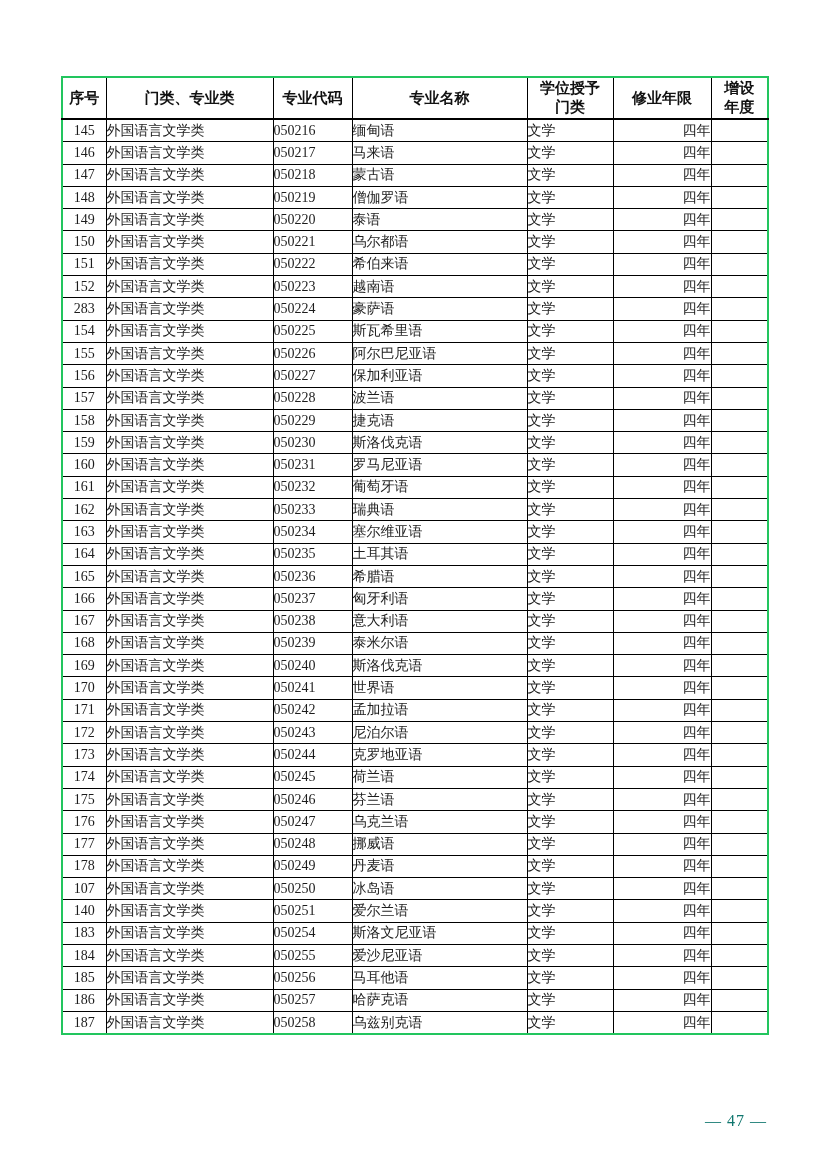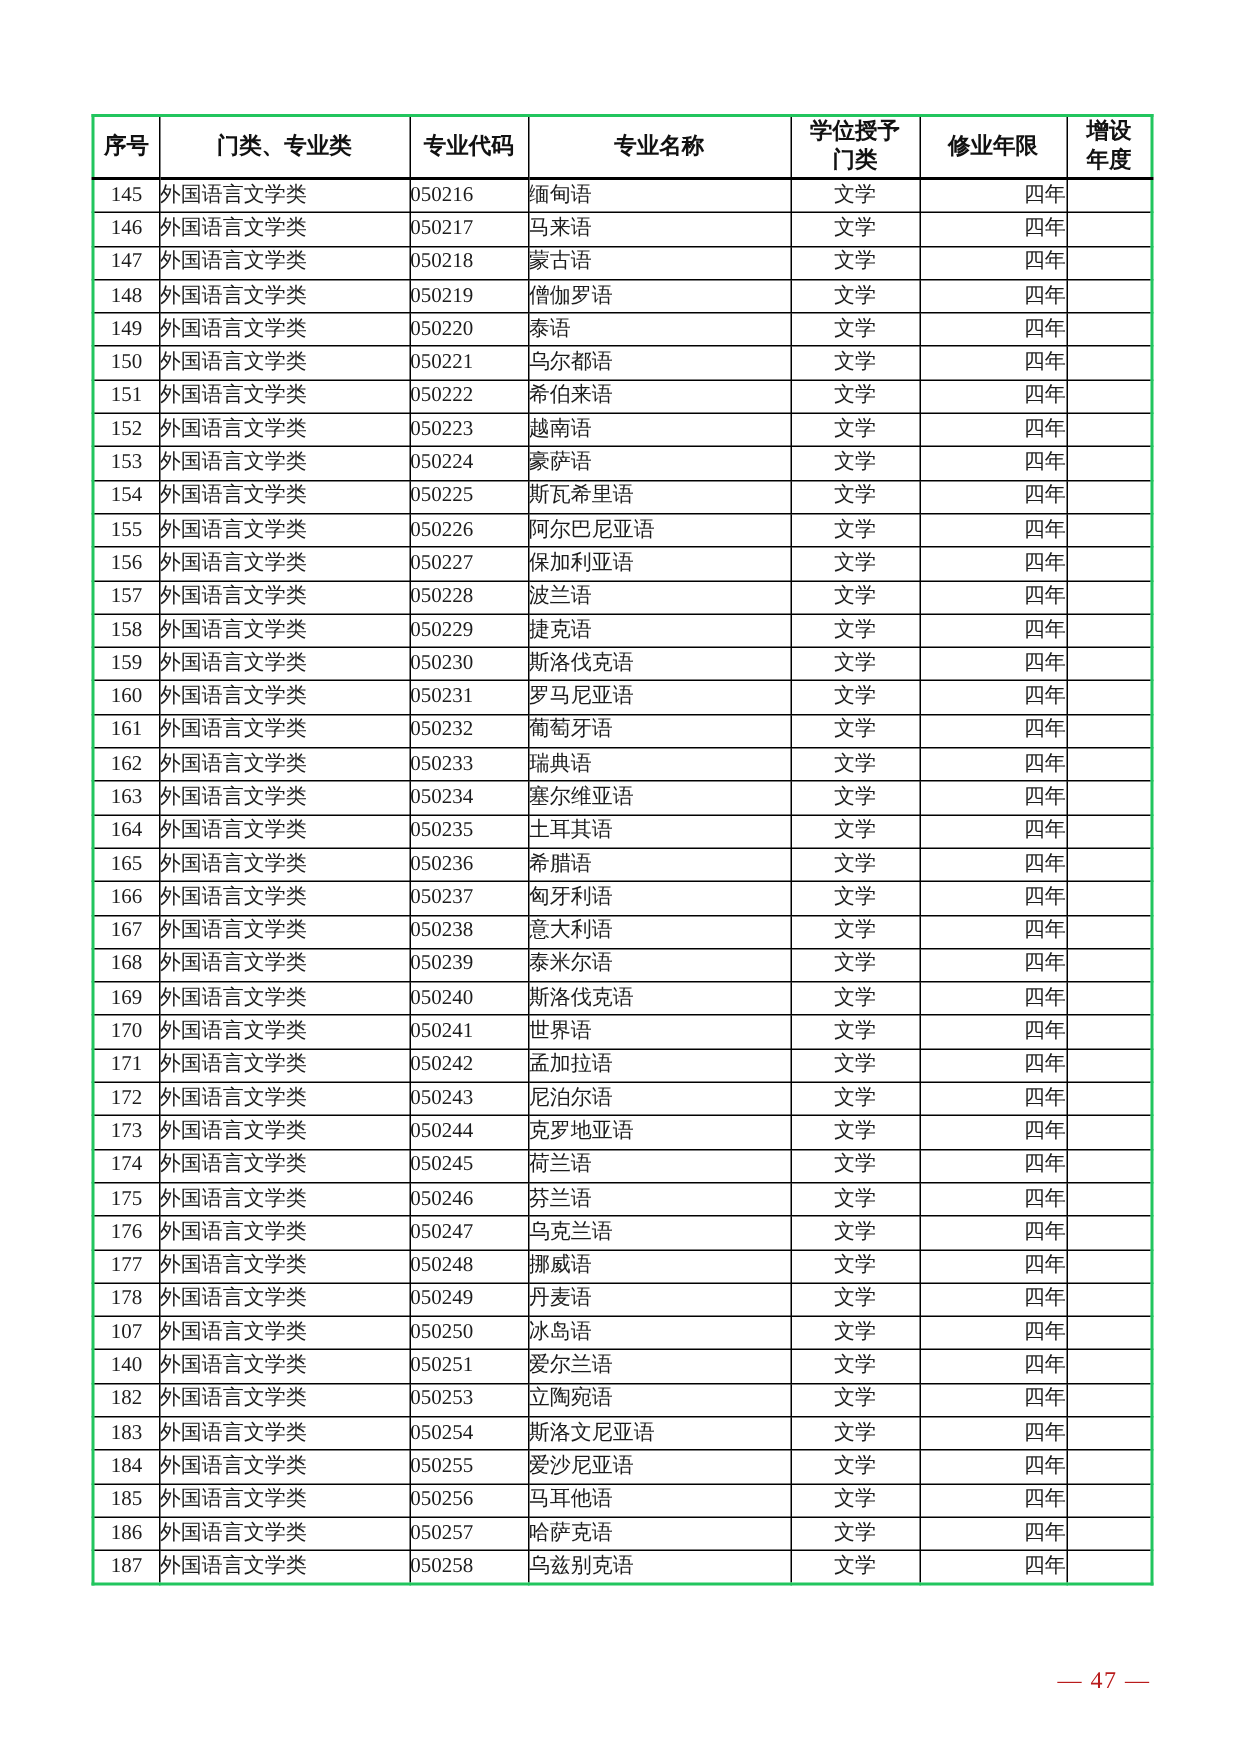--- a/index.html
+++ b/index.html
@@ -50,30 +50,30 @@
   table.catalog tbody td {
     height: 21.3px;
     font-size: 14px;
     line-height: 1;
     color: #1c1c1c;
   }
   td.c-no     { text-align: center; font-size: 13.5px; }
   td.c-cat    { text-align: left; padding-left: 5px; }
   td.c-code   { text-align: left; padding-left: 4px; font-size: 13.5px; }
   td.c-name   { text-align: left; padding-left: 7px; }
-  td.c-degree { text-align: center; }
+  td.c-degree { }
   td.c-years  { text-align: right; }
   td.c-added  { text-align: center; }
   .footer-page-number {
     position: absolute;
     top: 1112px;
     right: 60px;
     font-family: "Liberation Serif", "DejaVu Serif", serif;
     font-size: 16px;
-    color: #b91c1c;
+    color: #0f766e;
     letter-spacing: 1px;
   }
 </style>
 </head>
 <body>
 
 <div class="page">
 
   <table class="catalog">
     <colgroup>
@@ -166,21 +166,21 @@
         <tr>
         <td class="c-no">152</td>
         <td class="c-cat">外国语言文学类</td>
         <td class="c-code">050223</td>
         <td class="c-name">越南语</td>
         <td class="c-degree">文学</td>
         <td class="c-years">四年</td>
         <td class="c-added"></td>
       </tr>
         <tr>
-        <td class="c-no">153</td>
+        <td class="c-no">283</td>
         <td class="c-cat">外国语言文学类</td>
         <td class="c-code">050224</td>
         <td class="c-name">豪萨语</td>
         <td class="c-degree">文学</td>
         <td class="c-years">四年</td>
         <td class="c-added"></td>
       </tr>
         <tr>
         <td class="c-no">154</td>
         <td class="c-cat">外国语言文学类</td>
@@ -418,29 +418,20 @@
         <tr>
         <td class="c-no">140</td>
         <td class="c-cat">外国语言文学类</td>
         <td class="c-code">050251</td>
         <td class="c-name">爱尔兰语</td>
         <td class="c-degree">文学</td>
         <td class="c-years">四年</td>
         <td class="c-added"></td>
       </tr>
         <tr>
-        <td class="c-no">182</td>
-        <td class="c-cat">外国语言文学类</td>
-        <td class="c-code">050253</td>
-        <td class="c-name">立陶宛语</td>
-        <td class="c-degree">文学</td>
-        <td class="c-years">四年</td>
-        <td class="c-added"></td>
-      </tr>
-        <tr>
         <td class="c-no">183</td>
         <td class="c-cat">外国语言文学类</td>
         <td class="c-code">050254</td>
         <td class="c-name">斯洛文尼亚语</td>
         <td class="c-degree">文学</td>
         <td class="c-years">四年</td>
         <td class="c-added"></td>
       </tr>
         <tr>
         <td class="c-no">184</td>

